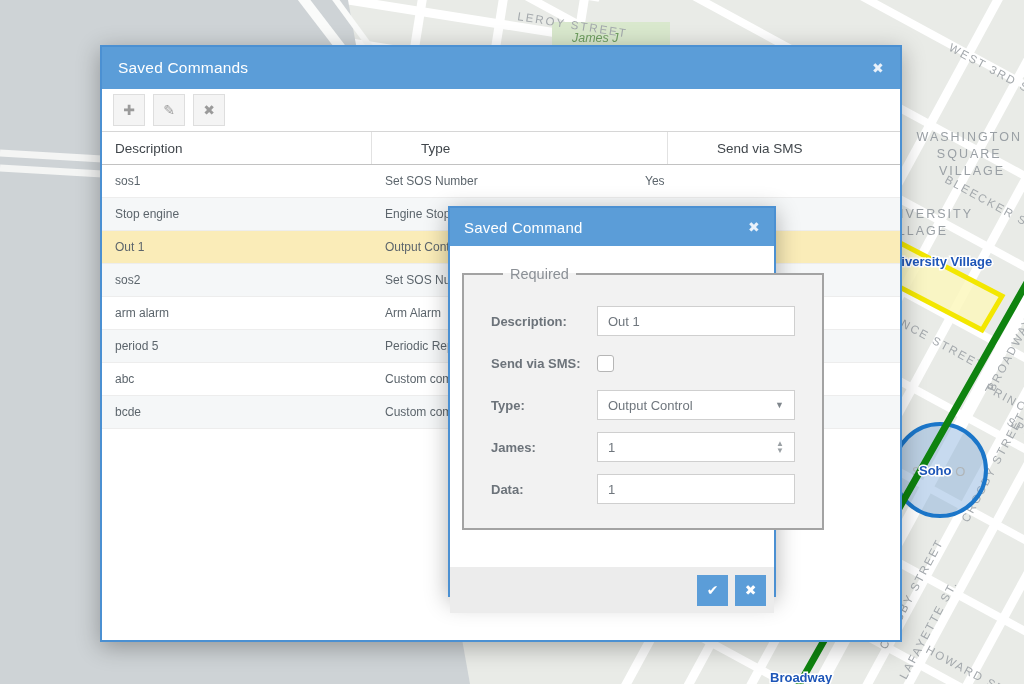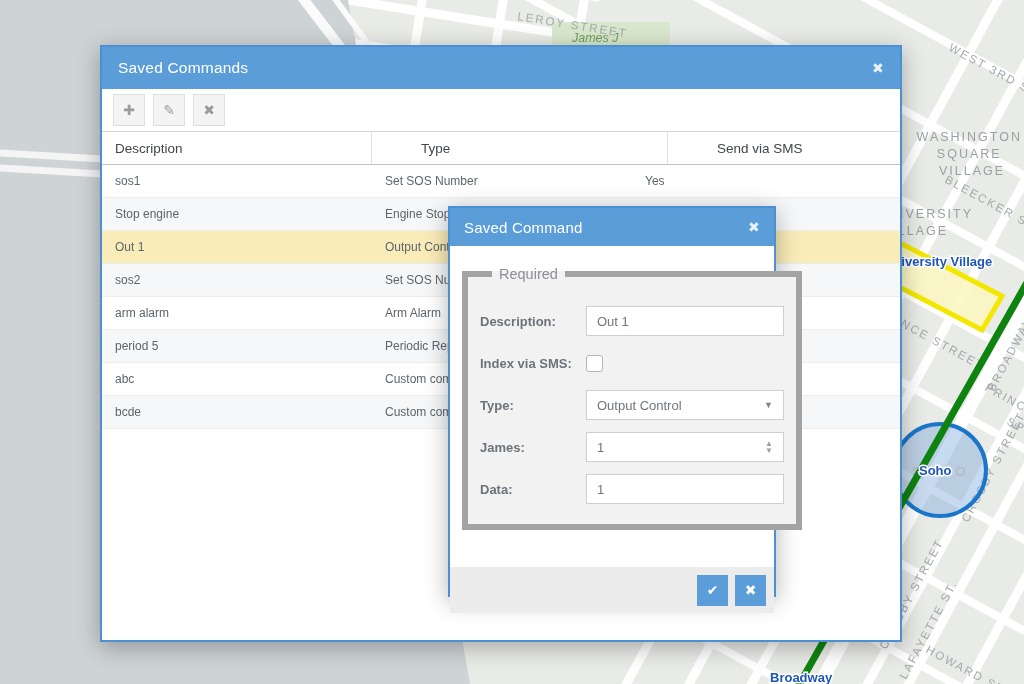--- a/index.html
+++ b/index.html
@@ -30,22 +30,22 @@
           align-items:center; font-size:12px; color:#5c656c;
           border-bottom:1px solid #ededed; cursor:pointer; }
   .trow .td { padding-left:13px; white-space:nowrap; overflow:hidden; }
   .trow.odd  { background:#fff; }
   .trow.even { background:#f5f7f8; }
   .trow.selected { background:#faecb8; }
 
   #inner { left:448px; top:206px; width:328px; height:391px; }
   #inner .dlg-h { height:38px; font-size:15px; padding:13px 14px; }
   .body { position:relative; height:301px; background:#fff; }
-  fieldset { margin:20px 12px 0 12px; height:264px; border:6px solid #a3a3a3;
-             background:#f2f2f2; padding:0 12px; }
+  fieldset { margin:20px 12px 0 12px; height:264px; border:2px solid #a3a3a3;
+             background:#f2f2f2; padding:0 27px; }
   legend { color:#8b9096; font-size:14.5px; padding:0 7px; margin-left:12px; }
   .frow { display:flex; align-items:center; height:30px; margin-top:12px; }
   .frow.first { margin-top:24px; }
   .frow label { width:106px; flex-shrink:0; color:#6c737a; font-size:13px;font-weight:bold; }
   .frow input[type=text] { flex:1; height:30px; border:1px solid #cfcfcf; background:#fff;
           padding:0 10px; font-size:13px; color:#6f767d;
           font-family:"Liberation Sans", sans-serif; outline:none; min-width:0; }
   .cb { width:17px; height:17px; border:1px solid #b6b6b6; border-radius:3px;
         background:#fff; cursor:pointer; }
   .selbox, .spinbox { flex:1; height:30px; border:1px solid #cfcfcf; background:#fff;
@@ -237,21 +237,21 @@
       <span class="x">✖</span>
     </div>
     <div class="body">
       <fieldset>
         <legend>Required</legend>
         <div class="frow first">
           <label>Description:</label>
           <input type="text" value="Out 1" style="">
         </div>
         <div class="frow">
-          <label>Index via SMS:</label>
+          <label>Send via SMS:</label>
           <span class="cb"></span>
         </div>
         <div class="frow">
           <label>Type:</label>
           <div class="selbox">
             <span>Output Control</span>
             <span class="caret">▼</span>
           </div>
         </div>
         <div class="frow">

